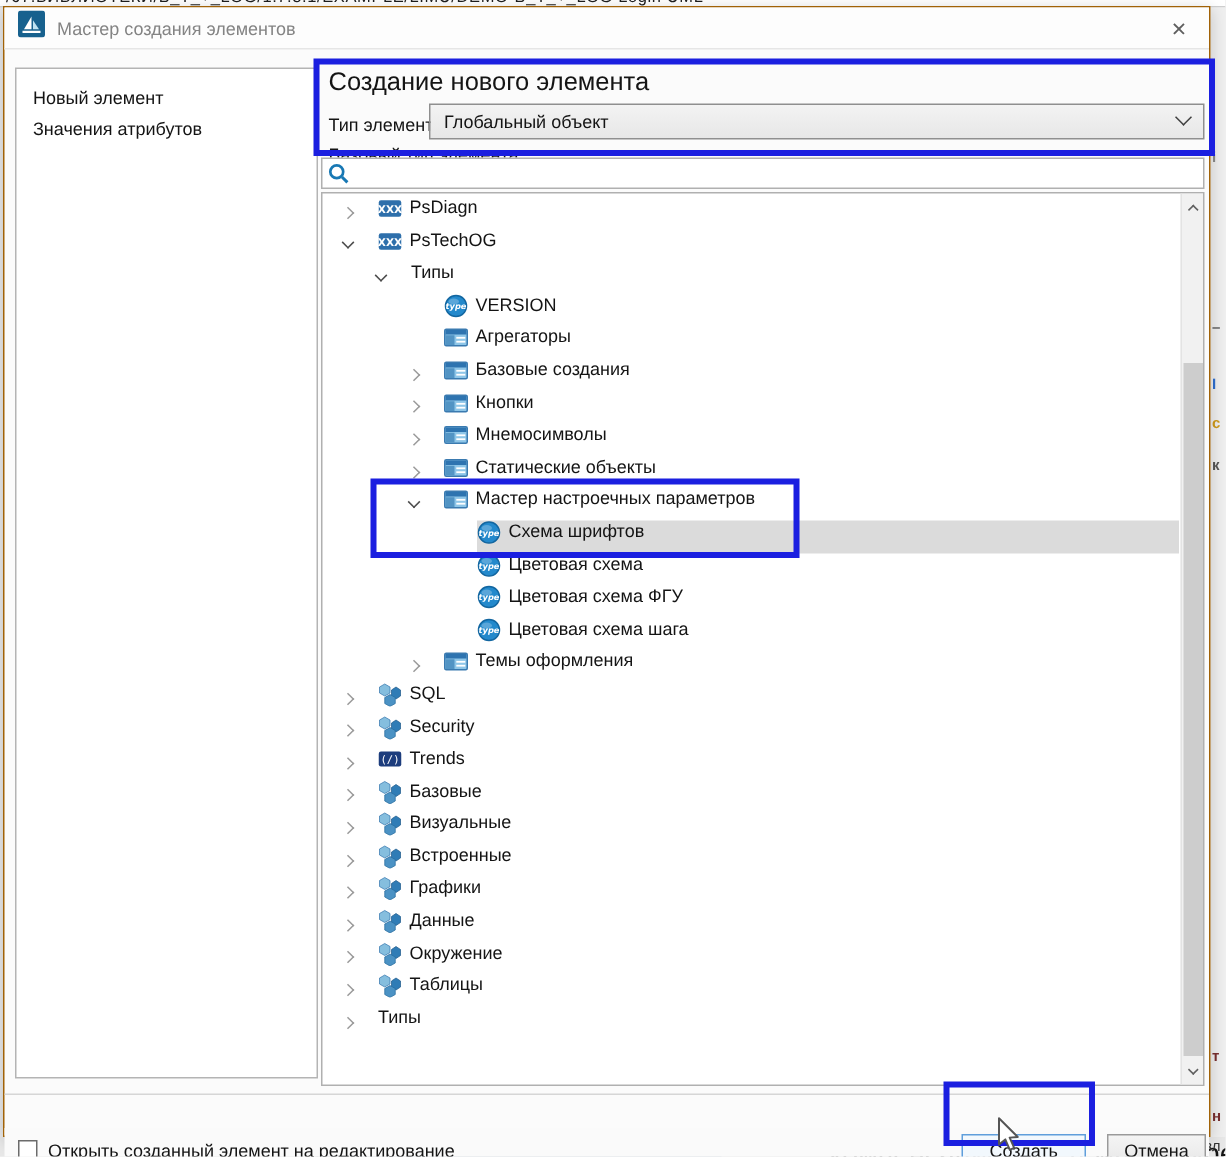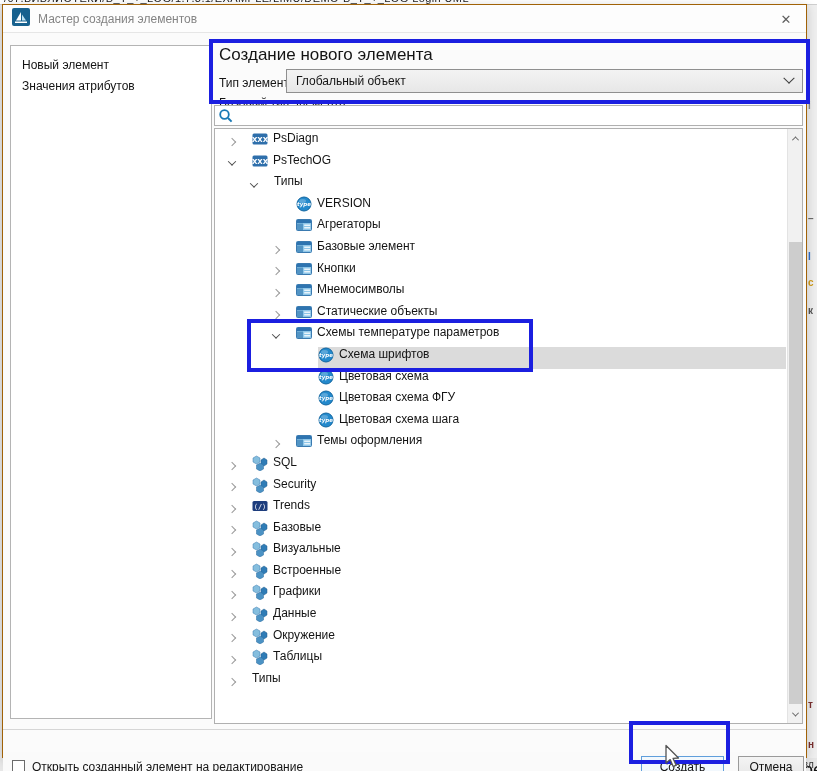--- a/index.html
+++ b/index.html
@@ -247,21 +247,21 @@
           <div class="trow-body">
             <span class="ticon">
               <svg width="16" height="16" viewBox="0 0 16 16">
                 <rect x="0.5" y="2.5" width="15" height="11" rx="1" fill="#8ec6e8" stroke="#3a7ab0"></rect>
                 <rect x="1" y="3" width="14" height="3" fill="#2e74b0"></rect>
                 <rect x="1" y="6.5" width="6" height="6.5" fill="#5294c4"></rect>
                 <rect x="8.2" y="7.6" width="6" height="1.2" fill="#ffffff"></rect>
                 <rect x="8.2" y="10.2" width="6" height="1.2" fill="#ffffff"></rect>
               </svg>
             </span>
-            <span class="tlabel">Базовые элемент</span>
+            <span class="tlabel">Базовые создания</span>
           </div>
         </div>
         <div class="trow">
           <span class="indent" style="width: 52px;"></span>
           <span class="chevslot">
             <span class="chev collapsed"></span>
           </span>
           <div class="trow-body">
             <span class="ticon">
               <svg width="16" height="16" viewBox="0 0 16 16">
@@ -319,21 +319,21 @@
           <div class="trow-body">
             <span class="ticon">
               <svg width="16" height="16" viewBox="0 0 16 16">
                 <rect x="0.5" y="2.5" width="15" height="11" rx="1" fill="#8ec6e8" stroke="#3a7ab0"></rect>
                 <rect x="1" y="3" width="14" height="3" fill="#2e74b0"></rect>
                 <rect x="1" y="6.5" width="6" height="6.5" fill="#5294c4"></rect>
                 <rect x="8.2" y="7.6" width="6" height="1.2" fill="#ffffff"></rect>
                 <rect x="8.2" y="10.2" width="6" height="1.2" fill="#ffffff"></rect>
               </svg>
             </span>
-            <span class="tlabel">Схемы температуре параметров</span>
+            <span class="tlabel">Мастер настроечных параметров</span>
           </div>
         </div>
         <div class="trow">
           <span class="indent" style="width: 74px;"></span>
           <span class="chevslot"></span>
           <div class="trow-body selected">
             <span class="ticon">
               <svg width="16" height="16" viewBox="0 0 16 16">
                 <circle cx="8" cy="8" r="7" fill="#2389cc" stroke="#1266a0"></circle>
                 <ellipse cx="6.5" cy="5" rx="3.5" ry="2" fill="#ffffff" opacity="0.25"></ellipse>

